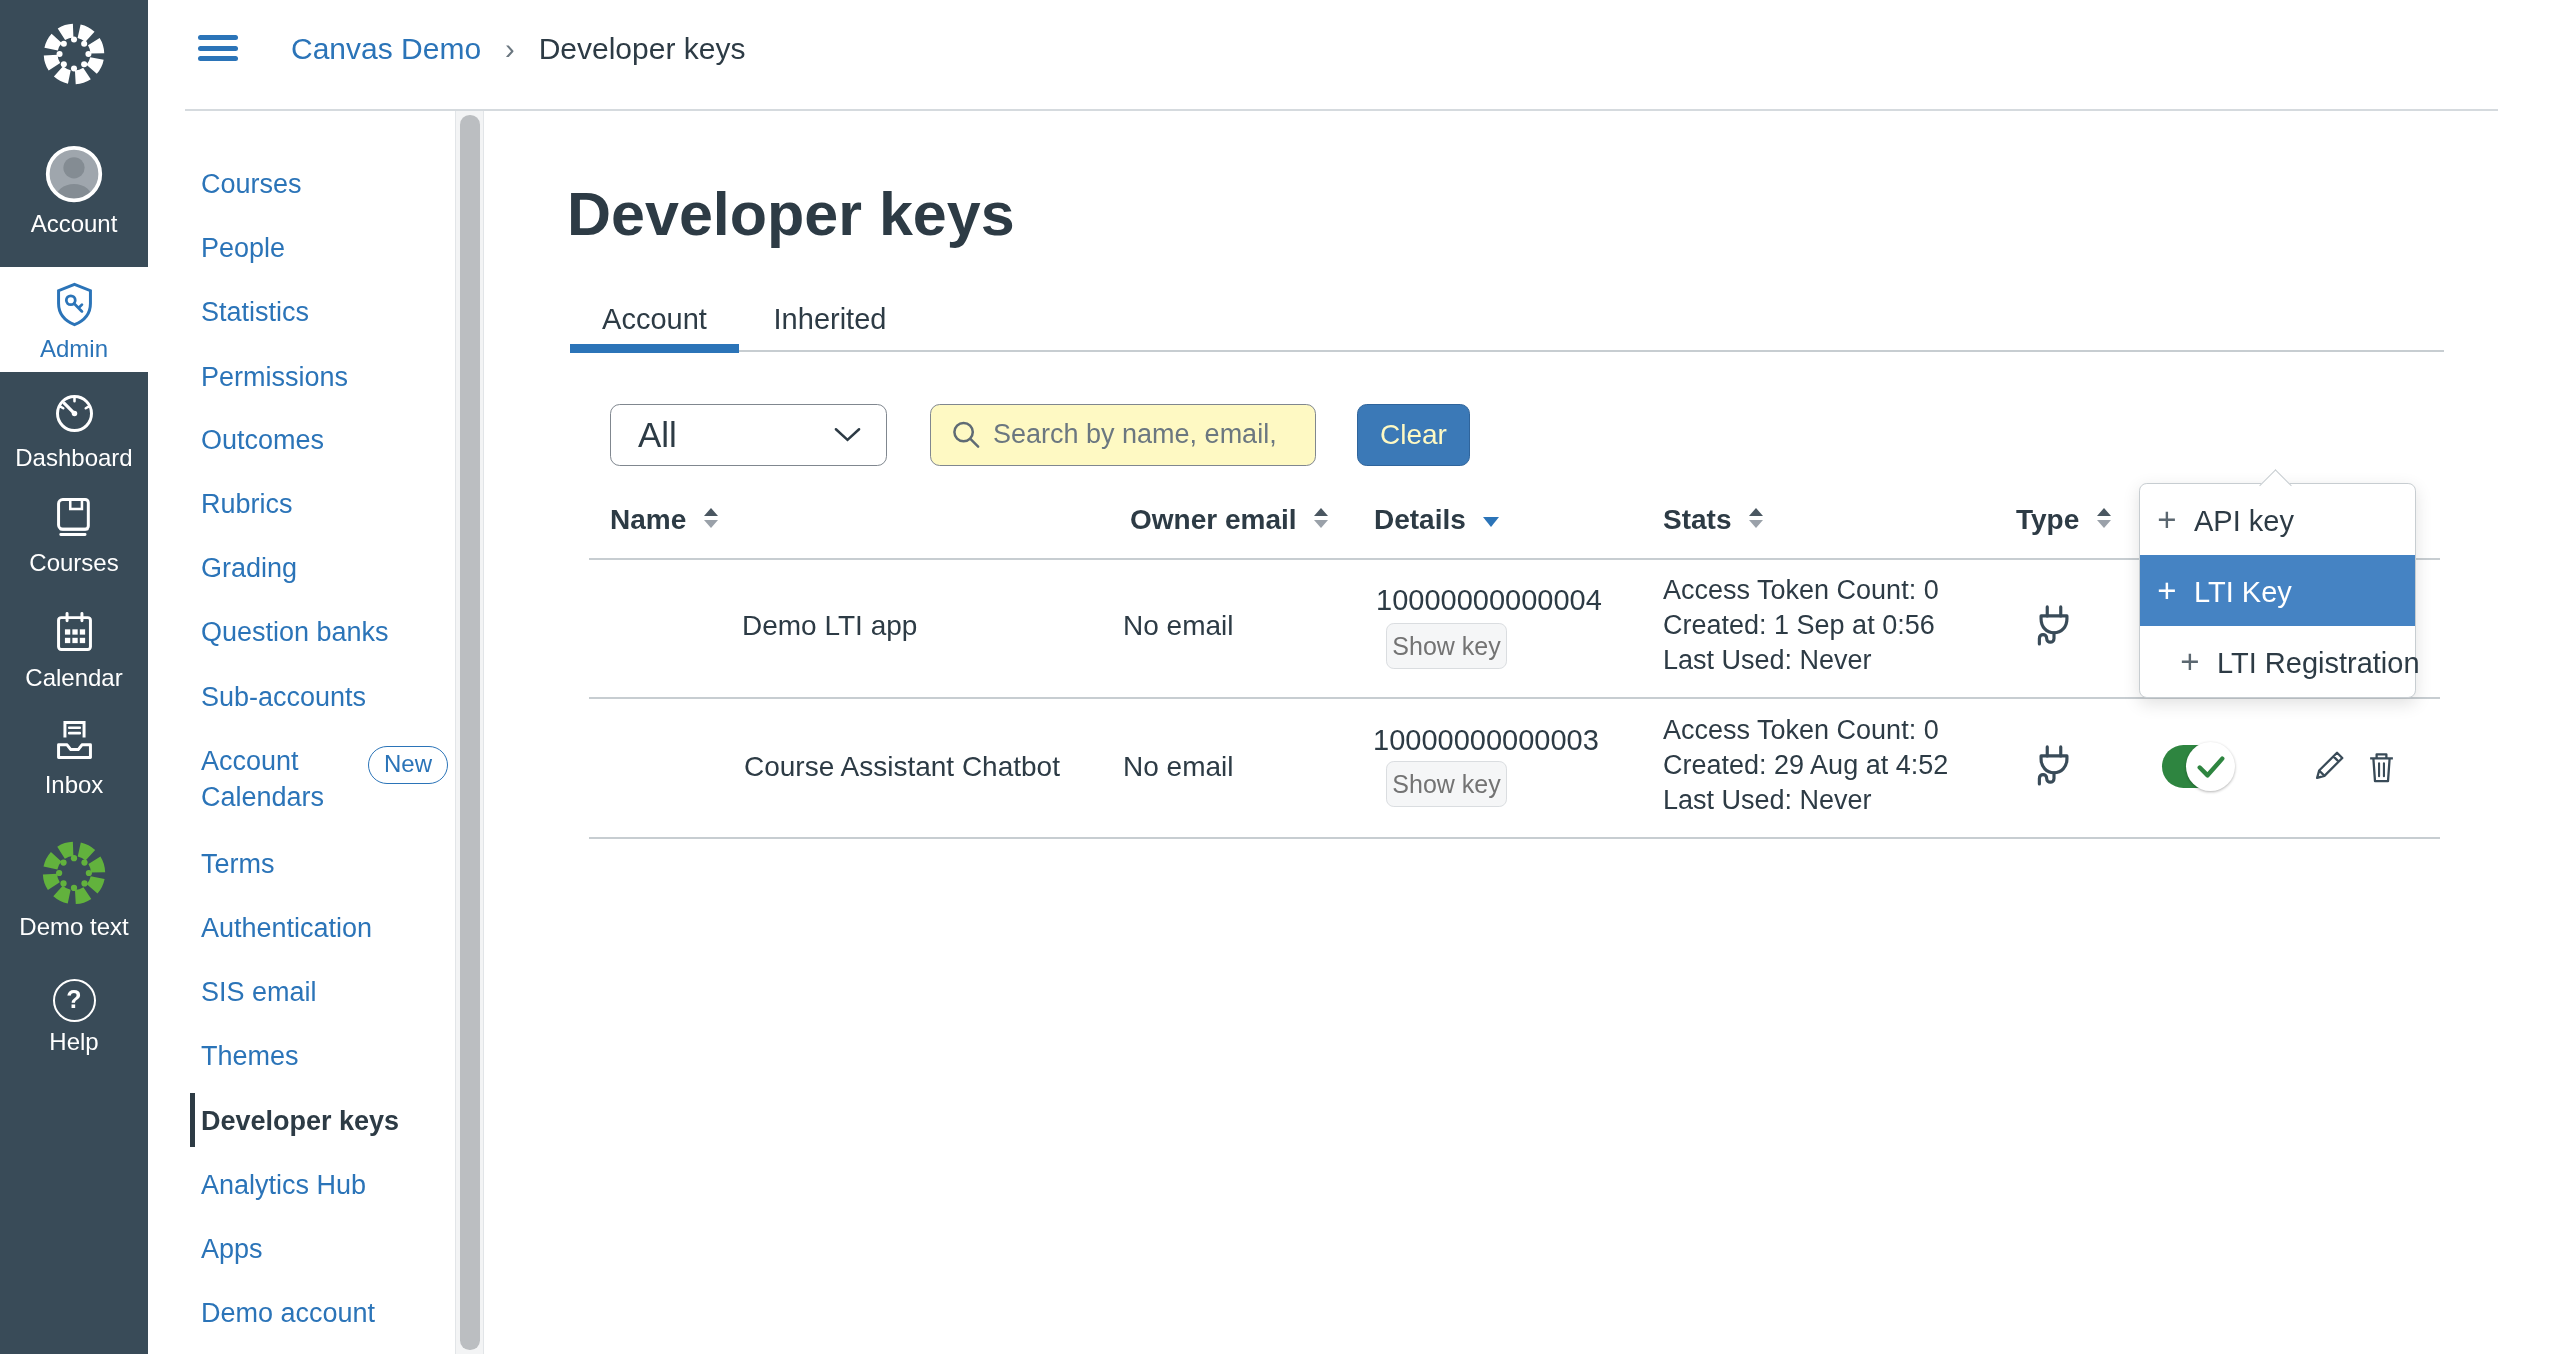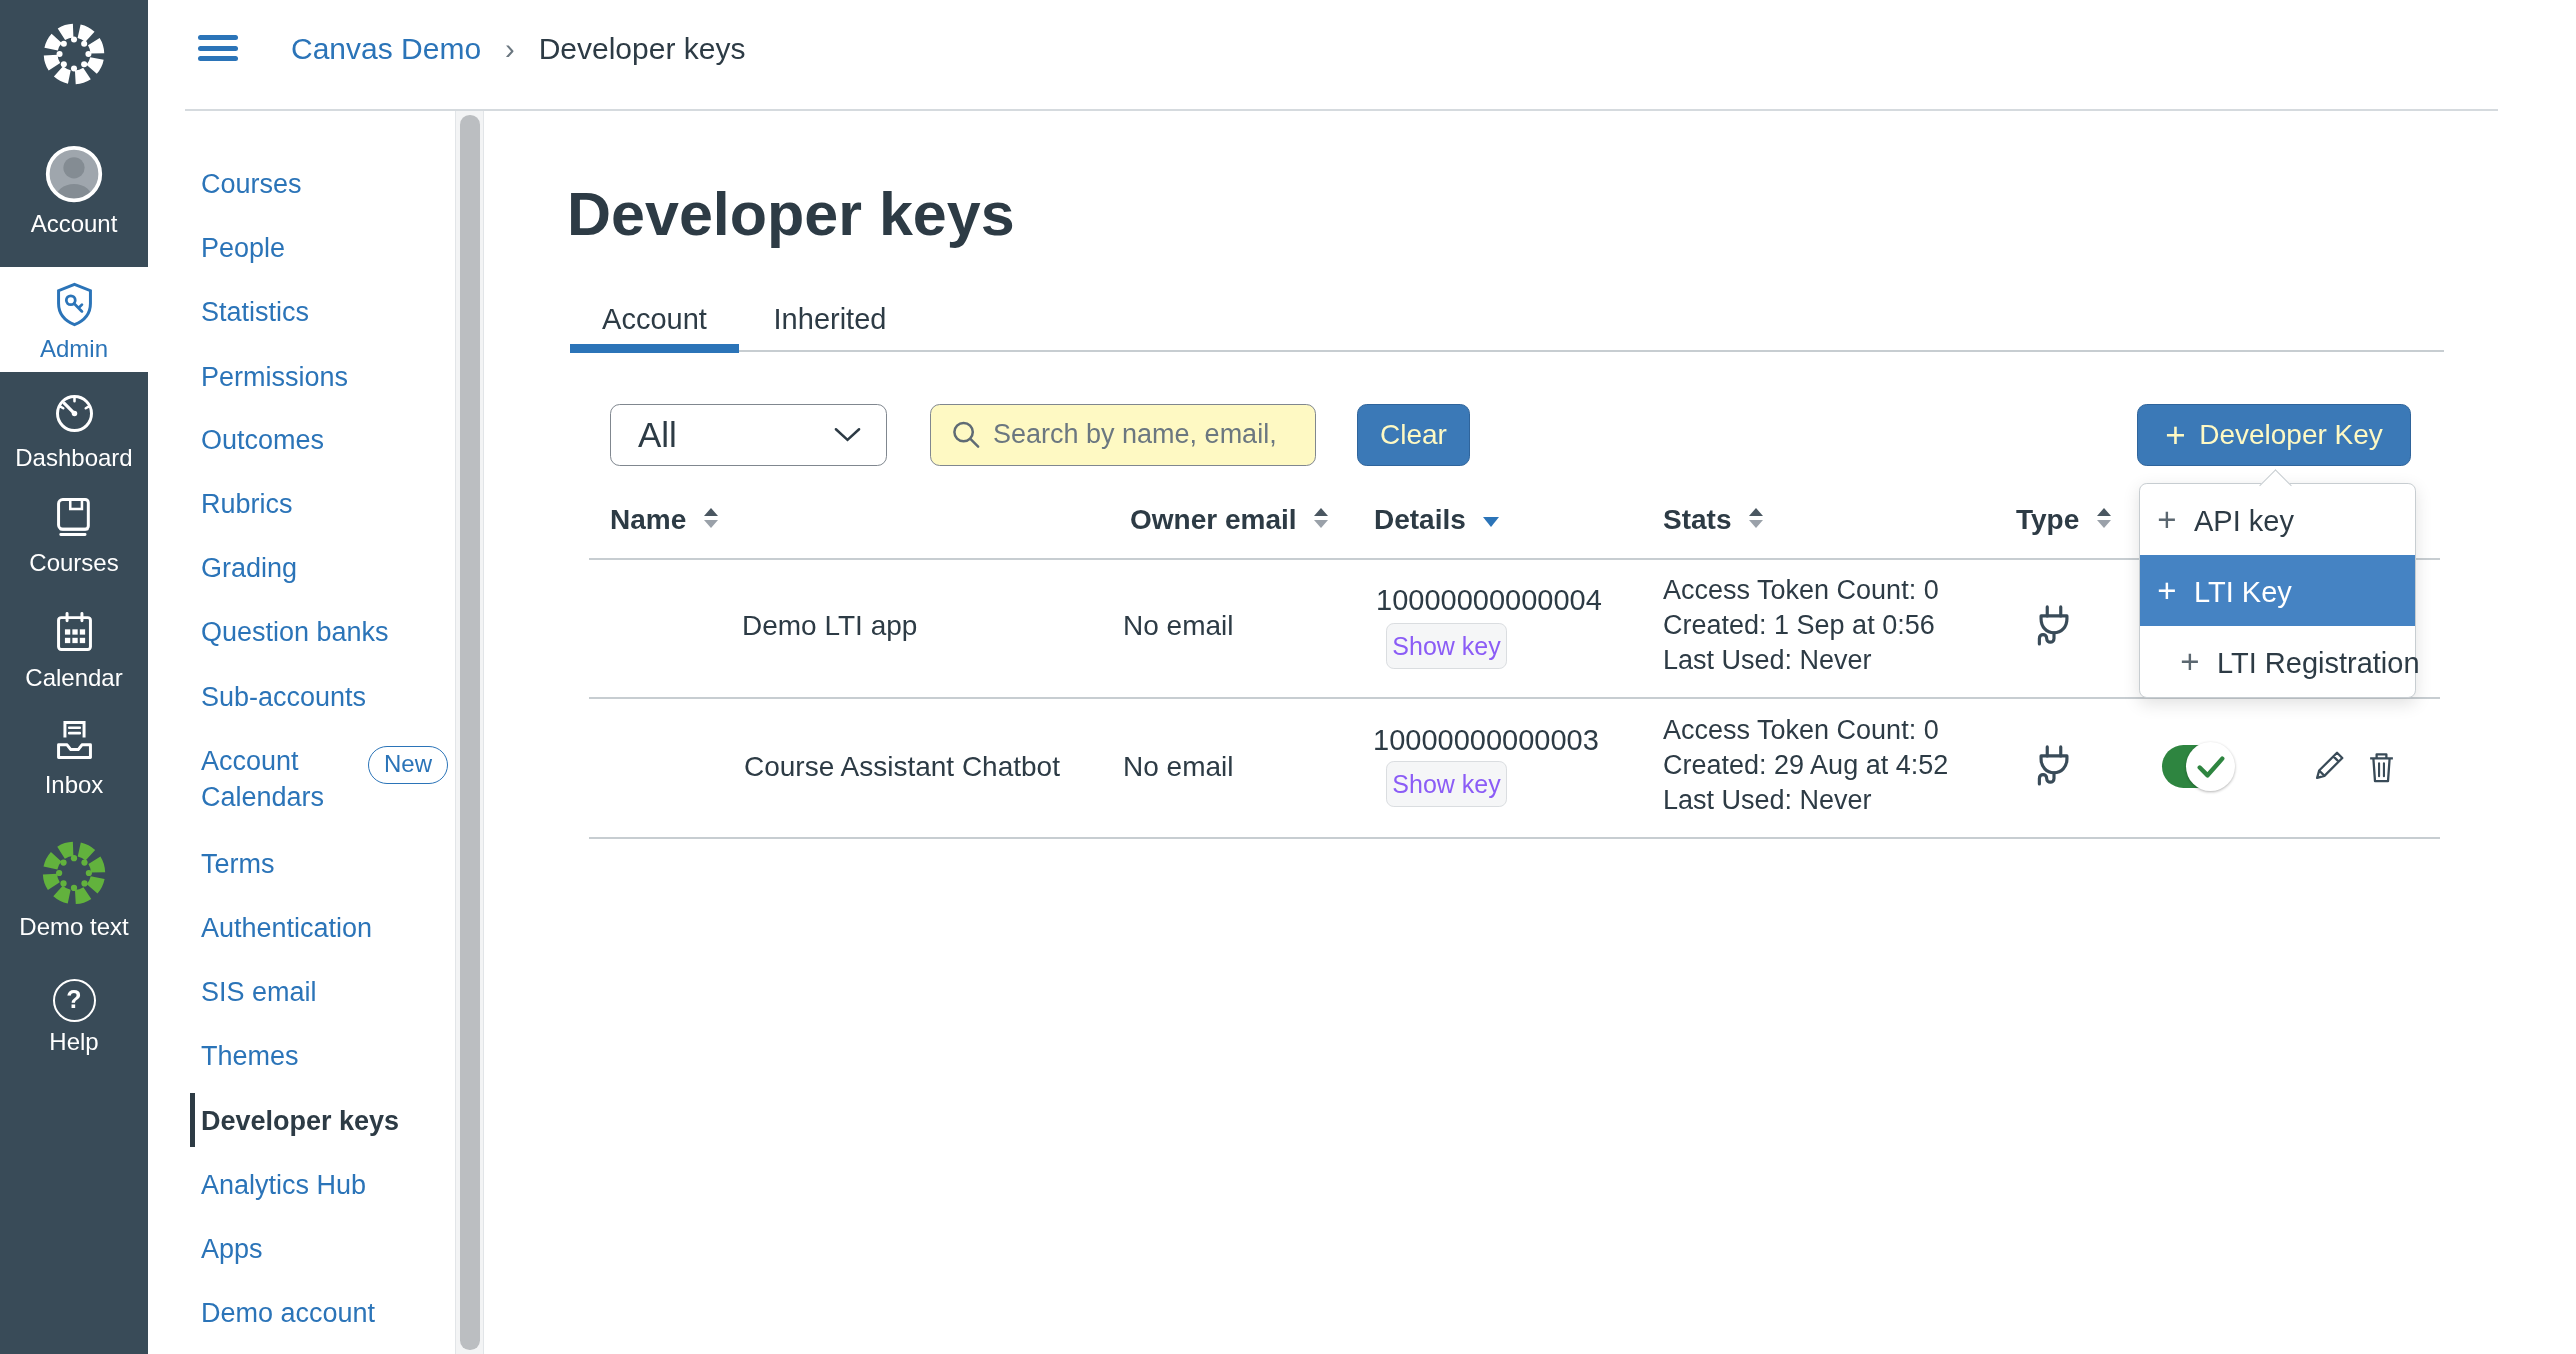--- a/index.html
+++ b/index.html
@@ -61,21 +61,21 @@
   .sort-pair { display:inline-block; margin-left:9.7px; vertical-align:1px; }
   .sort-pair i { display:block; width:0; height:0; border-left:7.8px solid transparent; border-right:7.8px solid transparent; }
   .sort-pair .up { border-bottom:8.8px solid #4A5761; margin-bottom:3.9px; }
   .sort-pair .dn { border-top:8.8px solid #9AA1A9; }
   .sort-desc { display:inline-block; margin-left:9.7px; width:0; height:0; vertical-align:1.9px;
     border-left:8.8px solid transparent; border-right:8.8px solid transparent; border-top:10.7px solid #2B74B8; }
   .hline { position:absolute; left:589px; width:1851px; height:1.9px; background:#C7CDD1; }
   .cell { position:absolute; transform:translateY(-50%); font-size:28px; color:#2D3B45; white-space:nowrap; }
   .key-id { position:absolute; font-size:29px; color:#2D3B45; white-space:nowrap; }
   .show-key-btn { position:absolute; left:1386px; width:121px; height:46px; background:#F5F6F7; border:1.9px solid #DADDE0;
-    border-radius:7.8px; font-size:25px; color:#8b5cf6; text-align:center; cursor:pointer;
+    border-radius:7.8px; font-size:25px; color:#737373; text-align:center; cursor:pointer;
     font-family:"Liberation Sans",sans-serif; }
   .stats-block { position:absolute; left:1663px; font-size:27px; line-height:35px; color:#2D3B45; white-space:nowrap; }
   .type-icon { position:absolute; left:2027px; }
   .toggle { position:absolute; left:2162px; width:71px; height:43px; background:#2E8540; border-radius:21.4px; cursor:pointer; }
   .toggle .knob { position:absolute; right:-1.9px; top:-2.9px; width:49px; height:49px; background:#fff; border-radius:50%;
     box-shadow:0 1px 2.9px rgba(0,0,0,.3); }
   .icon-btn { position:absolute; cursor:pointer; }
   
   .dd-menu { position:absolute; left:2139px; top:483px; width:277px; background:#fff; border:1.9px solid #C7CDD1;
     border-radius:7.8px; z-index:50; box-shadow:0 5.8px 17.5px rgba(0,0,0,.12); }
@@ -257,21 +257,20 @@
   <div class="search-box">
     <svg width="31" height="31" viewBox="0 0 32 32">
       <circle cx="13" cy="13" r="9.5" fill="none" stroke="#5F6B74" stroke-width="2.6"></circle>
       <line x1="20" y1="20" x2="28" y2="28" stroke="#5F6B74" stroke-width="2.6" stroke-linecap="round"></line>
     </svg>
     <input class="search-input" type="text" placeholder="Search by name, email," style="">
   </div>
 
   <button class="btn-primary btn-clear">Clear</button>
 
-  <button class="btn-primary btn-add"><span class="plus-glyph">+</span><span>Developer Key</span></button>
 
   <div class="th" style="left:610px;">
     <span>Name</span>
     <span class="sort-pair"><i class="up"></i><i class="dn"></i></span>
   </div>
   <div class="th" style="left:1130px;">
     <span>Owner email</span>
     <span class="sort-pair"><i class="up"></i><i class="dn"></i></span>
   </div>
   <div class="th" style="left:1374px;">

